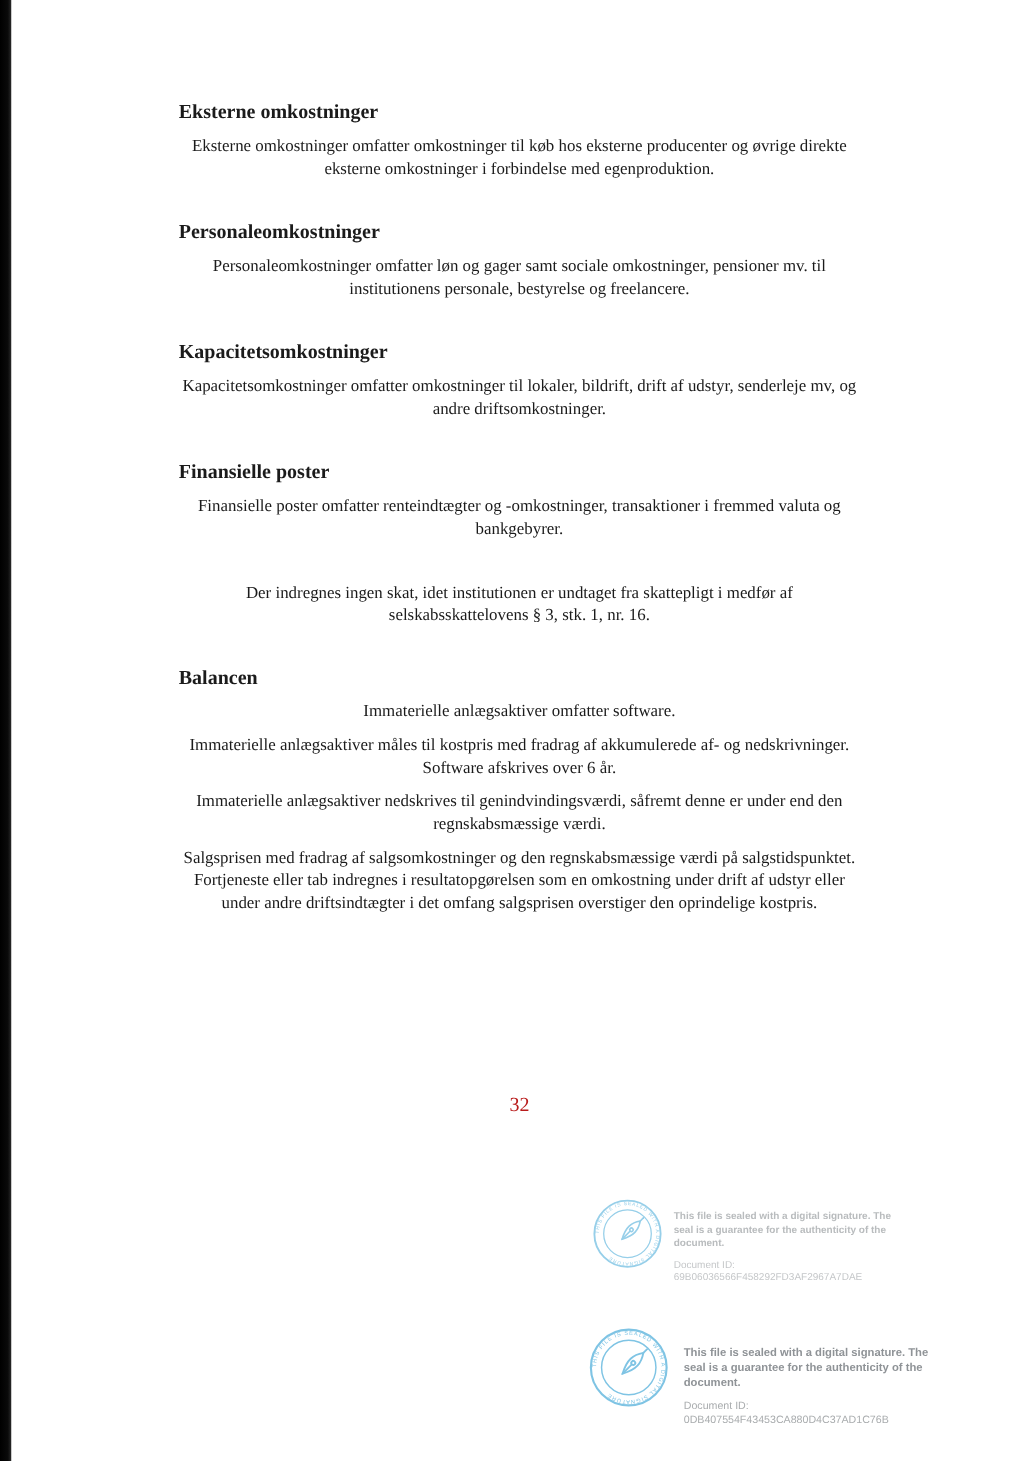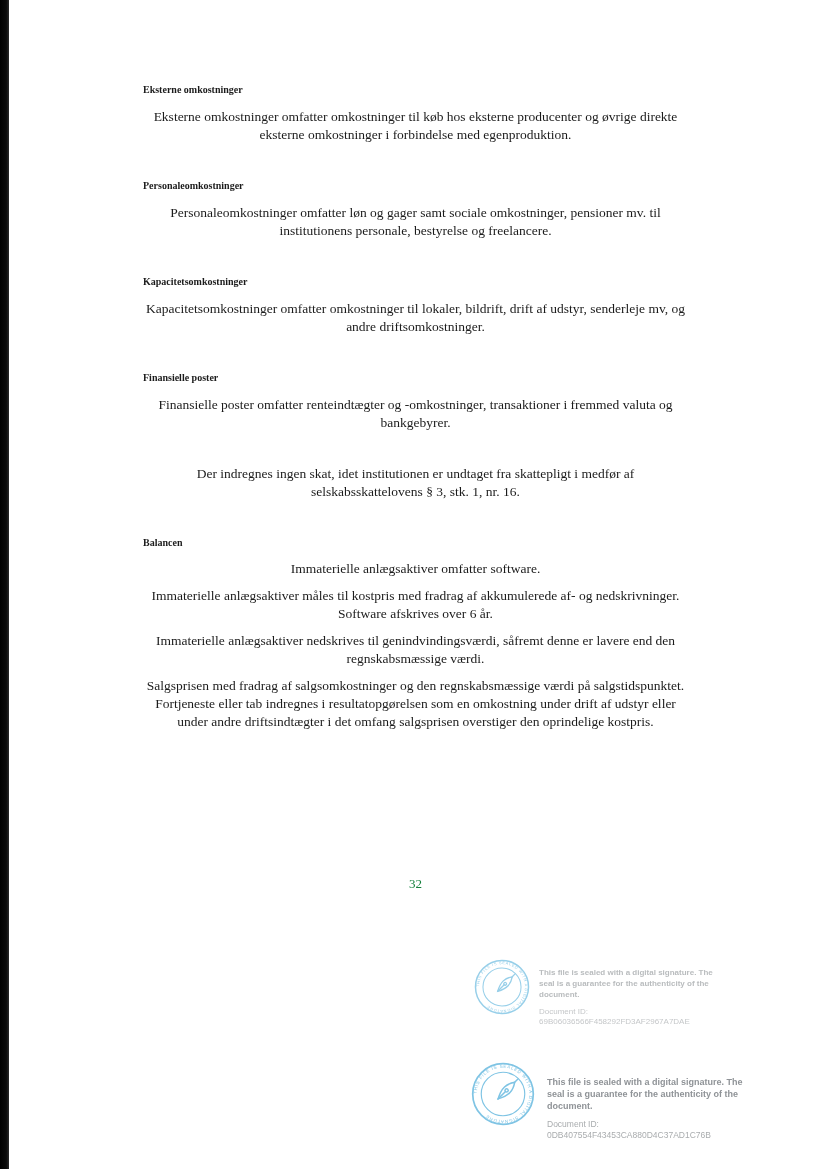--- a/index.html
+++ b/index.html
@@ -25,42 +25,42 @@
     position: absolute;
     left: 143px;
     top: 81px;
     width: 545px;
     color: #1b1b1b;
     font-size: 13.5px;
   }
 
   .sec { margin-bottom: 33px; }
   .sec h3 {
-    font-size: 10px;
+    font-size: 16px;
     font-weight: 700;
     line-height: 18px;
     margin: 0 0 9px 0;
   }
   .sec h3.main-heading { margin-bottom: 8px; }
   .sec p {
     line-height: 18px;
     margin: 0 0 9px 0;
     text-align: center;
   }
   .sec p:last-child { margin-bottom: 0; }
   .sec-balancen { margin-top: 24px; }
 
   .page-number {
     position: absolute;
     top: 876px;
     left: 143px;
     width: 545px;
     text-align: center;
-    font-size: 13px;
-    color: #15803d;
+    font-size: 16px;
+    color: #b91c1c;
   }
 
   .seal {
     position: absolute;
     display: flex;
     align-items: flex-start;
     font-family: "Liberation Sans", sans-serif;
   }
   .seal-1 { left: 474px; top: 959px; }
   .seal-2 { left: 471px; top: 1062px; }
@@ -130,21 +130,21 @@
     </section>
 
     <section class="sec">
       <p>Der indregnes ingen skat, idet institutionen er undtaget fra skattepligt i medfør af selskabsskattelovens § 3, stk. 1, nr. 16.</p>
     </section>
 
     <section class="sec sec-balancen">
       <h3 class="main-heading">Balancen</h3>
       <p>Immaterielle anlægsaktiver omfatter software.</p>
       <p>Immaterielle anlægsaktiver måles til kostpris med fradrag af akkumulerede af- og nedskrivninger. Software afskrives over 6 år.</p>
-      <p>Immaterielle anlægsaktiver nedskrives til genindvindingsværdi, såfremt denne er lavere end den regnskabsmæssige værdi.</p>
+      <p>Immaterielle anlægsaktiver nedskrives til genindvindingsværdi, såfremt denne er under end den regnskabsmæssige værdi.</p>
       <p>Salgsprisen med fradrag af salgsomkostninger og den regnskabsmæssige værdi på salgstidspunktet. Fortjeneste eller tab indregnes i resultatopgørelsen som en omkostning under drift af udstyr eller under andre driftsindtægter i det omfang salgsprisen overstiger den oprindelige kostpris.</p>
     </section>
 
   </div>
 
   <div class="page-number">32</div>
 
   <div class="seal seal-1">
     <svg class="seal-icon" viewBox="0 0 60 60">
       <defs>

